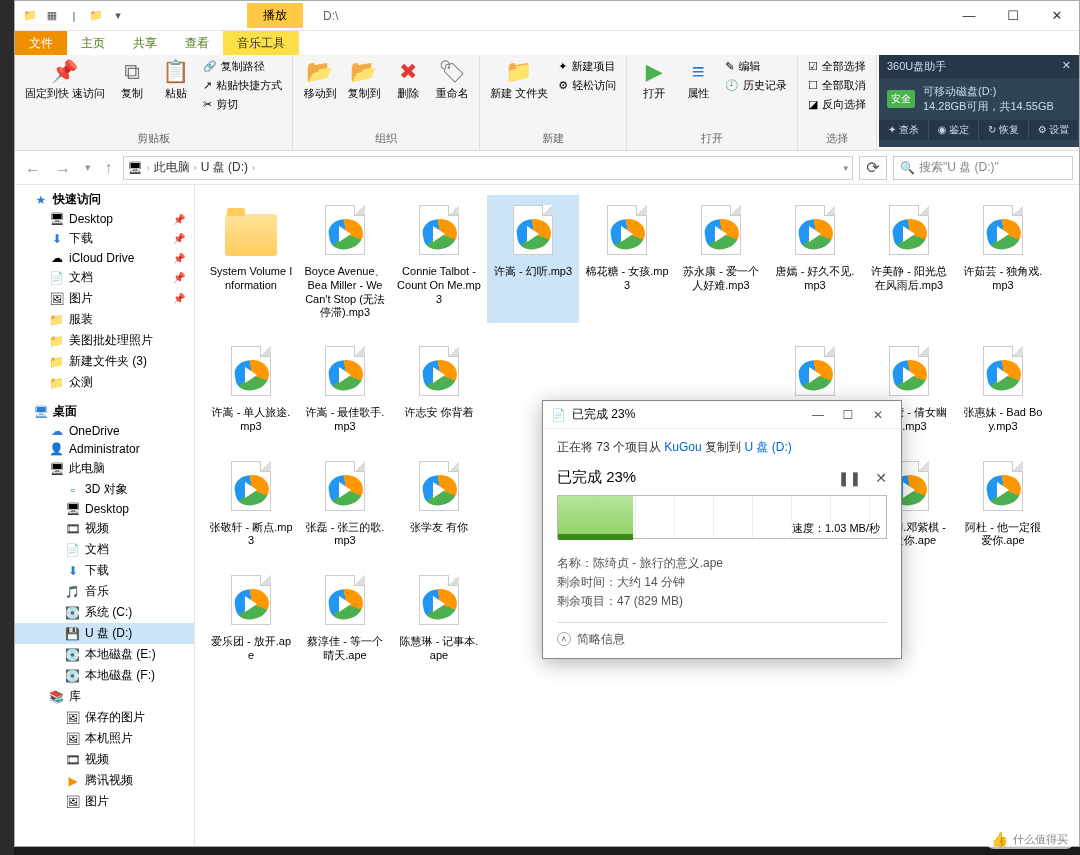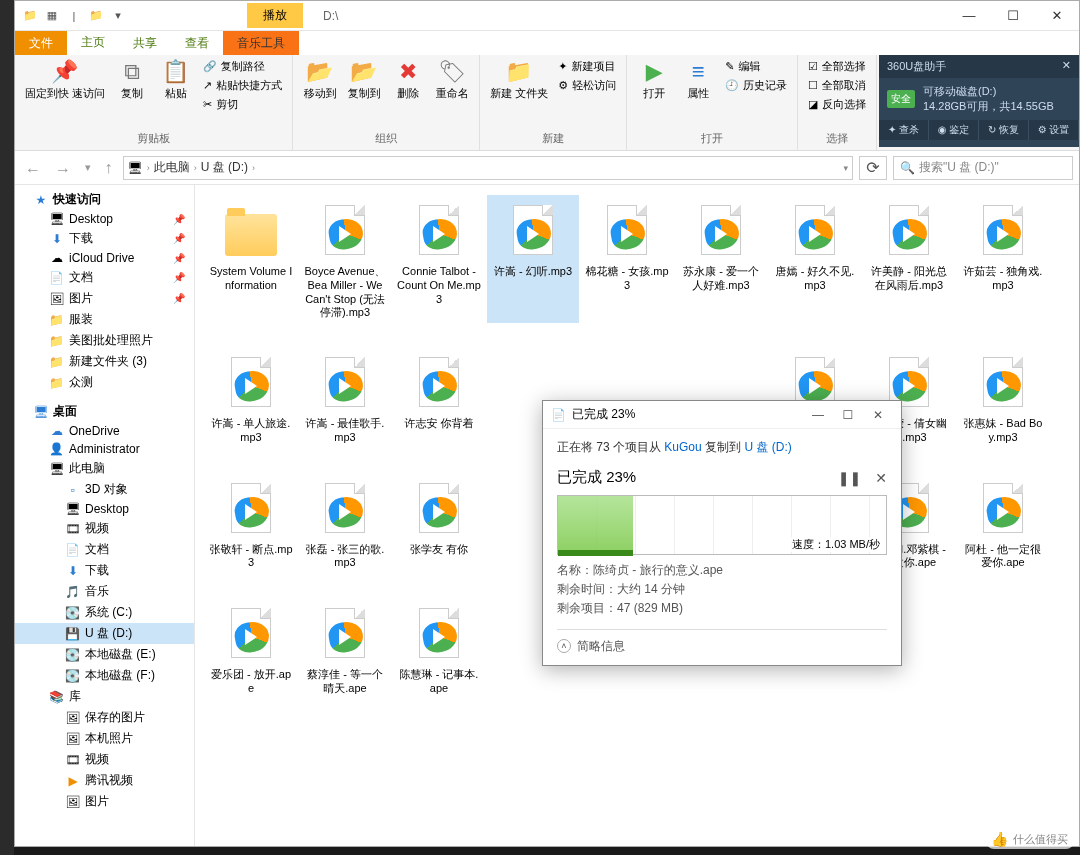--- a/index.html
+++ b/index.html
@@ -8,25 +8,25 @@
 .win{position:absolute;left:14px;top:0;width:1066px;height:847px;background:#fff;display:flex;flex-direction:column;border:1px solid #aaa}
 
 .titlebar{height:30px;background:#fff;display:flex;align-items:center;border-bottom:1px solid #e5e5e5}
 .tb-left{display:flex;align-items:center;gap:4px;padding-left:6px}
 .tb-ic{width:18px;height:18px;display:flex;align-items:center;justify-content:center;font-size:11px;color:#555}
 .tb-tab{background:#ffc845;padding:4px 16px;margin-left:120px;font-size:12px}
 .tb-path{margin-left:20px;font-size:12px;color:#666}
 .tb-right{margin-left:auto;display:flex}
 .tb-btn{width:44px;height:28px;display:flex;align-items:center;justify-content:center;font-size:13px;color:#333}
 
-.rtabs{height:24px;display:flex;align-items:center;background:#fff}
+.rtabs{height:24px;display:flex;align-items:flex-start;background:#fff}
 .rtab{padding:4px 14px;font-size:12px;color:#4d7c0f;cursor:pointer}
 .rtab.file{background:#f09000;color:#fff}
 .rtab.act{border-bottom:2px solid #f09000}
-.rtab.ctx{background:#f97316;color:#333}
+.rtab.ctx{background:#fde047;color:#333}
 
 .ribbon{height:96px;background:#f5f5f5;border-bottom:1px solid #ddd;display:flex;position:relative}
 .rgroup{display:flex;flex-direction:column;border-right:1px solid #e0e0e0;padding:2px 6px}
 .rg-body{flex:1;display:flex;align-items:flex-start;gap:2px}
 .rg-label{text-align:center;font-size:11px;color:#666;padding:2px 0}
 .rbtn-lg{display:flex;flex-direction:column;align-items:center;padding:2px 4px;min-width:42px;cursor:pointer}
 .rbtn-lg .ic{font-size:22px;margin-bottom:2px}
 .rbtn-lg .lbl{font-size:11px;text-align:center;line-height:1.2}
 .rbtn-sm{display:flex;align-items:center;gap:4px;padding:2px 4px;font-size:11px;cursor:pointer}
 .rcol{display:flex;flex-direction:column;gap:0}
@@ -46,21 +46,21 @@
 .refresh{width:28px;height:24px;border:1px solid #ccc;display:flex;align-items:center;justify-content:center;color:#555}
 .search{width:180px;height:24px;border:1px solid #ccc;display:flex;align-items:center;padding:0 6px;font-size:12px;color:#888}
 
 .body-split{flex:1;display:flex;overflow:hidden}
 .tree{width:180px;border-right:1px solid #e5e5e5;overflow-y:auto;padding:4px 0;font-size:12px}
 .tnode{display:flex;align-items:center;gap:4px;padding:2px 4px;cursor:pointer;white-space:nowrap}
 .tnode.sel{background:#cce4f7}
 .tnode .ind{display:inline-block}
 .tnode .ic{width:16px;text-align:center;font-size:12px}
 .tnode .pin{margin-left:auto;color:#888;font-size:10px;padding-right:4px}
-.files{flex:1;overflow-y:auto;padding:10px;display:flex;flex-wrap:wrap;align-content:flex-start;gap:24px 2px;position:relative}
+.files{flex:1;overflow-y:auto;padding:10px;display:flex;flex-wrap:wrap;align-content:flex-start;gap:13px 2px;position:relative}
 .fitem{width:92px;display:flex;flex-direction:column;align-items:center;padding:4px;cursor:pointer}
 .fitem.sel{background:#cce4f7}
 .fic{width:64px;height:64px;display:flex;align-items:center;justify-content:center;position:relative}
 .fname{font-size:11px;text-align:center;line-height:1.25;margin-top:2px;word-break:break-all;max-height:54px;overflow:hidden}
 
 .tv{position:relative;width:48px;height:48px}
 .tv .page{width:40px;height:50px;border:1px solid #ccc;position:absolute;top:-2px;left:4px;background:#fff}
 .tv .page:before{content:"";position:absolute;right:-1px;top:-1px;width:10px;height:10px;background:linear-gradient(135deg,#fff 50%,#ddd 50%);border-left:1px solid #ccc;border-bottom:1px solid #ccc}
 .tv .blob{position:absolute;left:8px;top:12px;width:34px;height:30px;border-radius:50% 60% 60% 50%;background:conic-gradient(#ff9800 0 120deg,#4caf50 120deg 240deg,#2196f3 240deg 360deg);transform:rotate(-10deg)}
 .tv .tri{position:absolute;left:18px;top:19px;width:0;height:0;border-left:12px solid #fff;border-top:8px solid transparent;border-bottom:8px solid transparent}
@@ -70,21 +70,21 @@
 .copy-dlg{position:absolute;left:542px;top:400px;width:360px;background:#fff;border:1px solid #888;box-shadow:0 4px 20px rgba(0,0,0,.3);font-size:12px;z-index:50}
 .copy-dlg .cd-title{height:28px;display:flex;align-items:center;padding:0 8px;background:#fff;border-bottom:1px solid #eee}
 .copy-dlg .cd-title .sp{flex:1}
 .copy-dlg .cd-title .wb{width:30px;text-align:center;color:#555;cursor:pointer}
 .copy-dlg .cd-body{padding:10px 14px}
 .copy-dlg .cd-line{margin-bottom:12px;color:#333}
 .copy-dlg a{color:#0066cc;text-decoration:none}
 .copy-dlg .cd-head{font-size:15px;margin:4px 0 8px;display:flex;align-items:center}
 .copy-dlg .cd-head .sp{flex:1}
 .copy-dlg .cd-head .pc{color:#555;font-size:14px;cursor:pointer;margin-left:14px}
-.prog{height:60px;border:1px solid #bbb;position:relative;background:repeating-linear-gradient(90deg,#fff,#fff 38px,#eee 38px,#eee 39px);margin-bottom:6px}
+.prog{height:44px;border:1px solid #bbb;position:relative;background:repeating-linear-gradient(90deg,#fff,#fff 38px,#eee 38px,#eee 39px);margin-bottom:15px}
 .prog .fill{position:absolute;left:0;top:0;height:100%;width:23%;background:linear-gradient(#a8e08a,#7ac847);opacity:.85}
 .prog .act{position:absolute;left:0;bottom:-2px;height:6px;width:23%;background:#3a8a1a}
 .prog .spd{position:absolute;right:4px;bottom:2px;font-size:11px;background:rgba(255,255,255,.8);padding:0 2px}
 .cd-details{color:#555;line-height:1.6}
 .cd-more{border-top:1px solid #ddd;margin-top:10px;padding-top:8px;display:flex;align-items:center;gap:6px;color:#555;cursor:pointer}
 .cd-more .chev{border:1px solid #aaa;border-radius:50%;width:14px;height:14px;display:flex;align-items:center;justify-content:center;font-size:9px}
 
 .wm{position:absolute;right:6px;bottom:6px;font-size:11px;color:#888;background:rgba(255,255,255,.7);padding:2px 6px;border-radius:8px;display:flex;align-items:center;gap:4px}
 .wm .thumb{font-size:14px}
 

